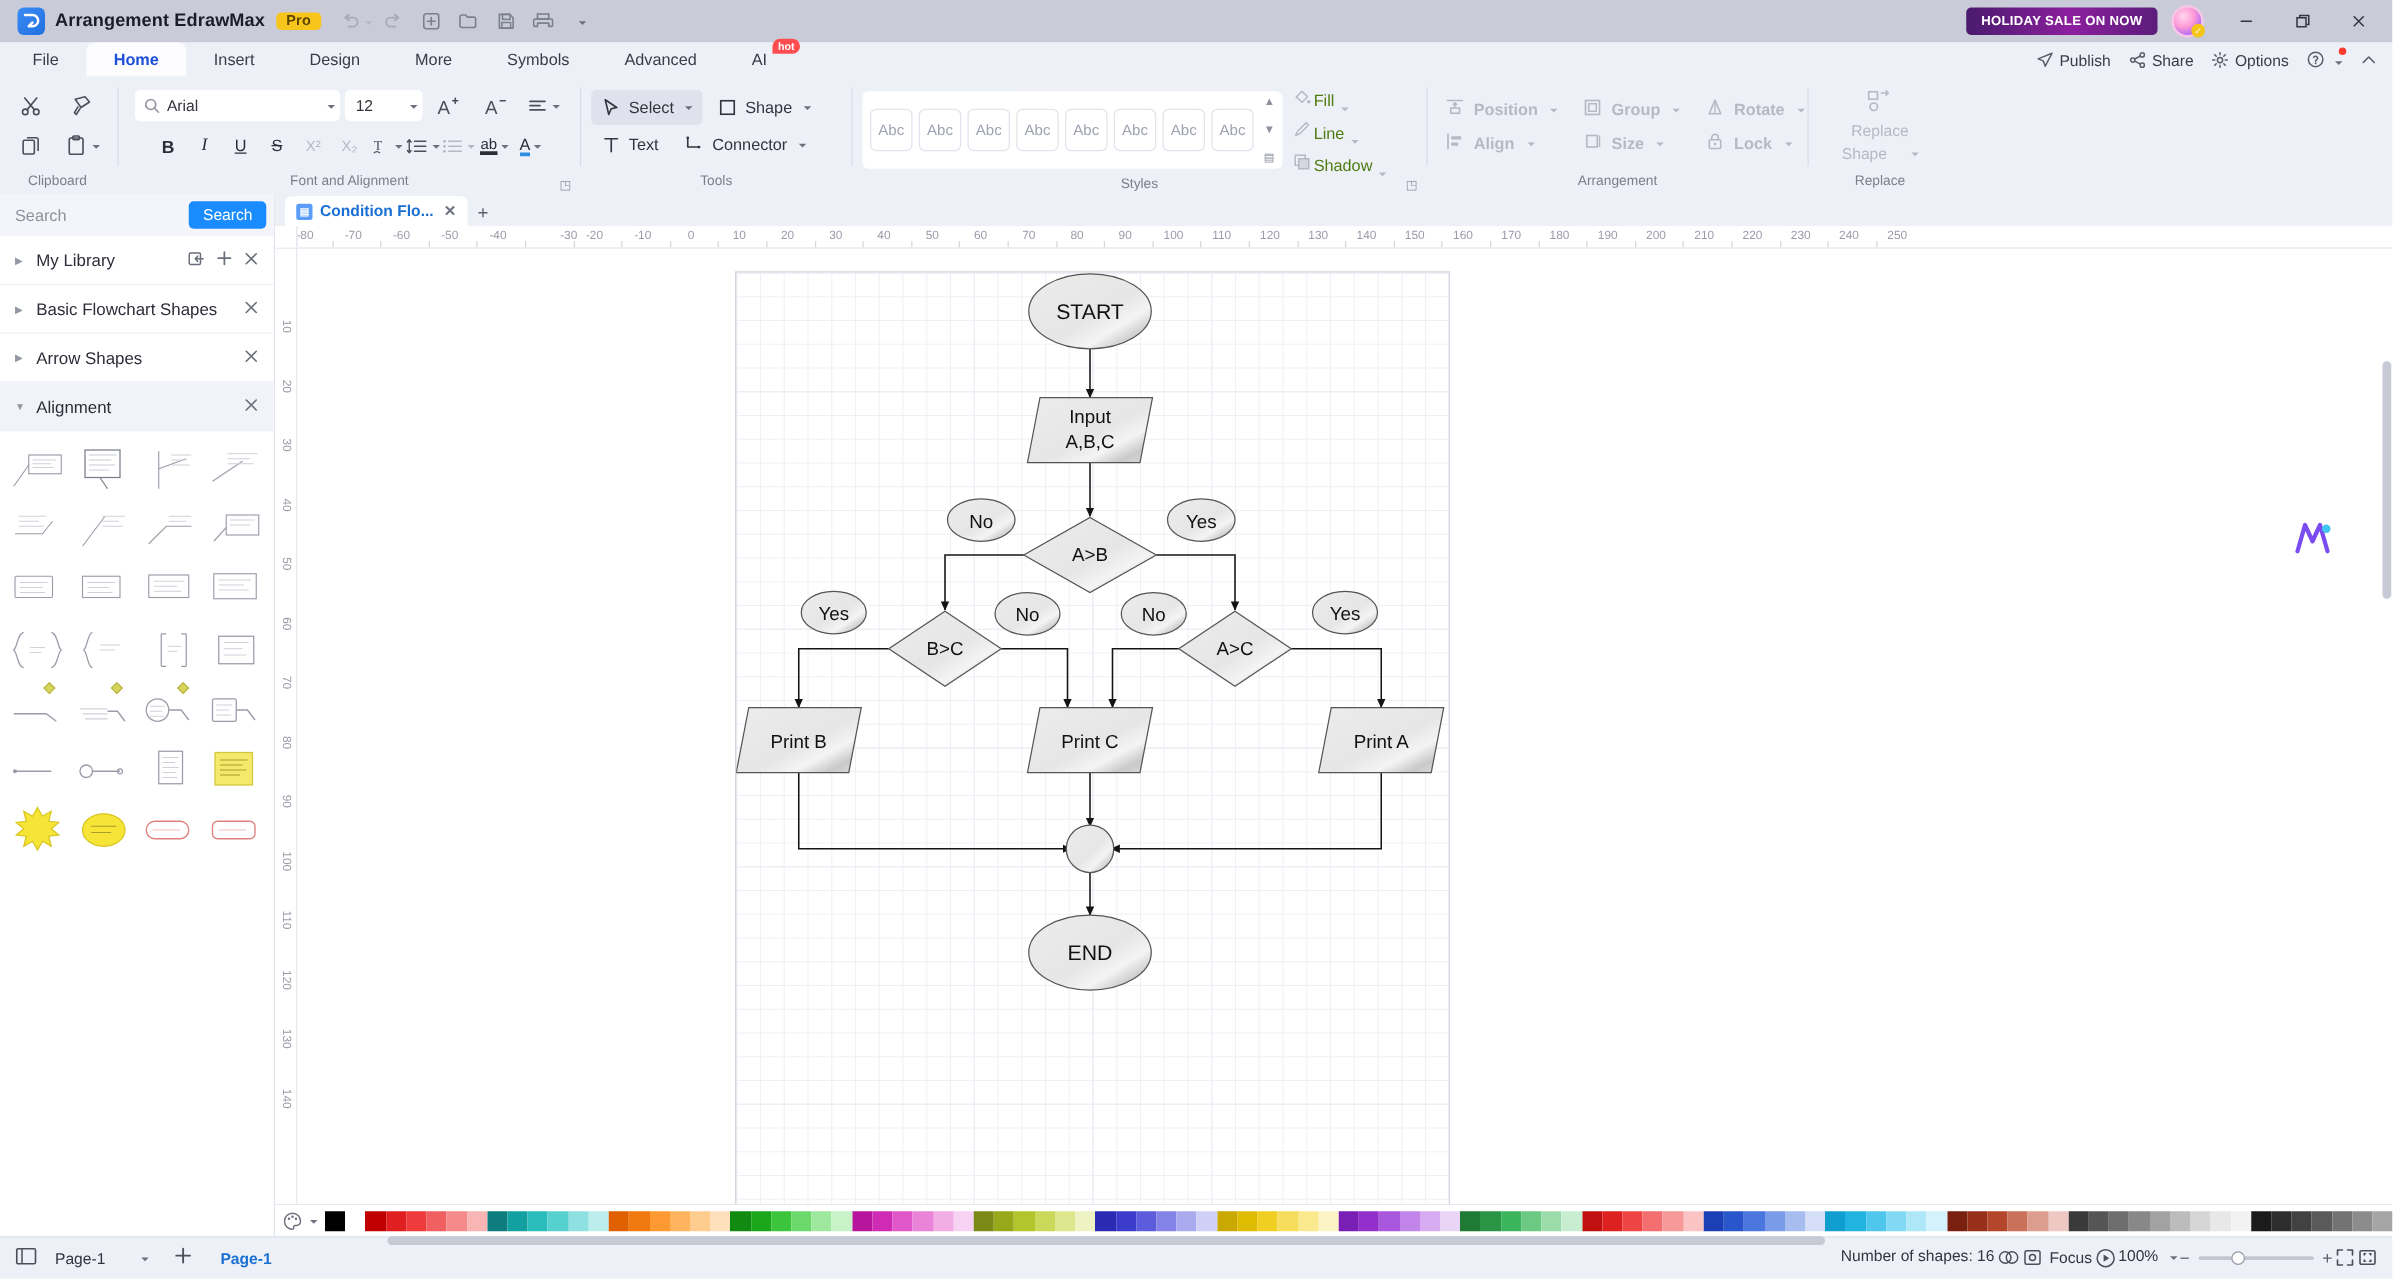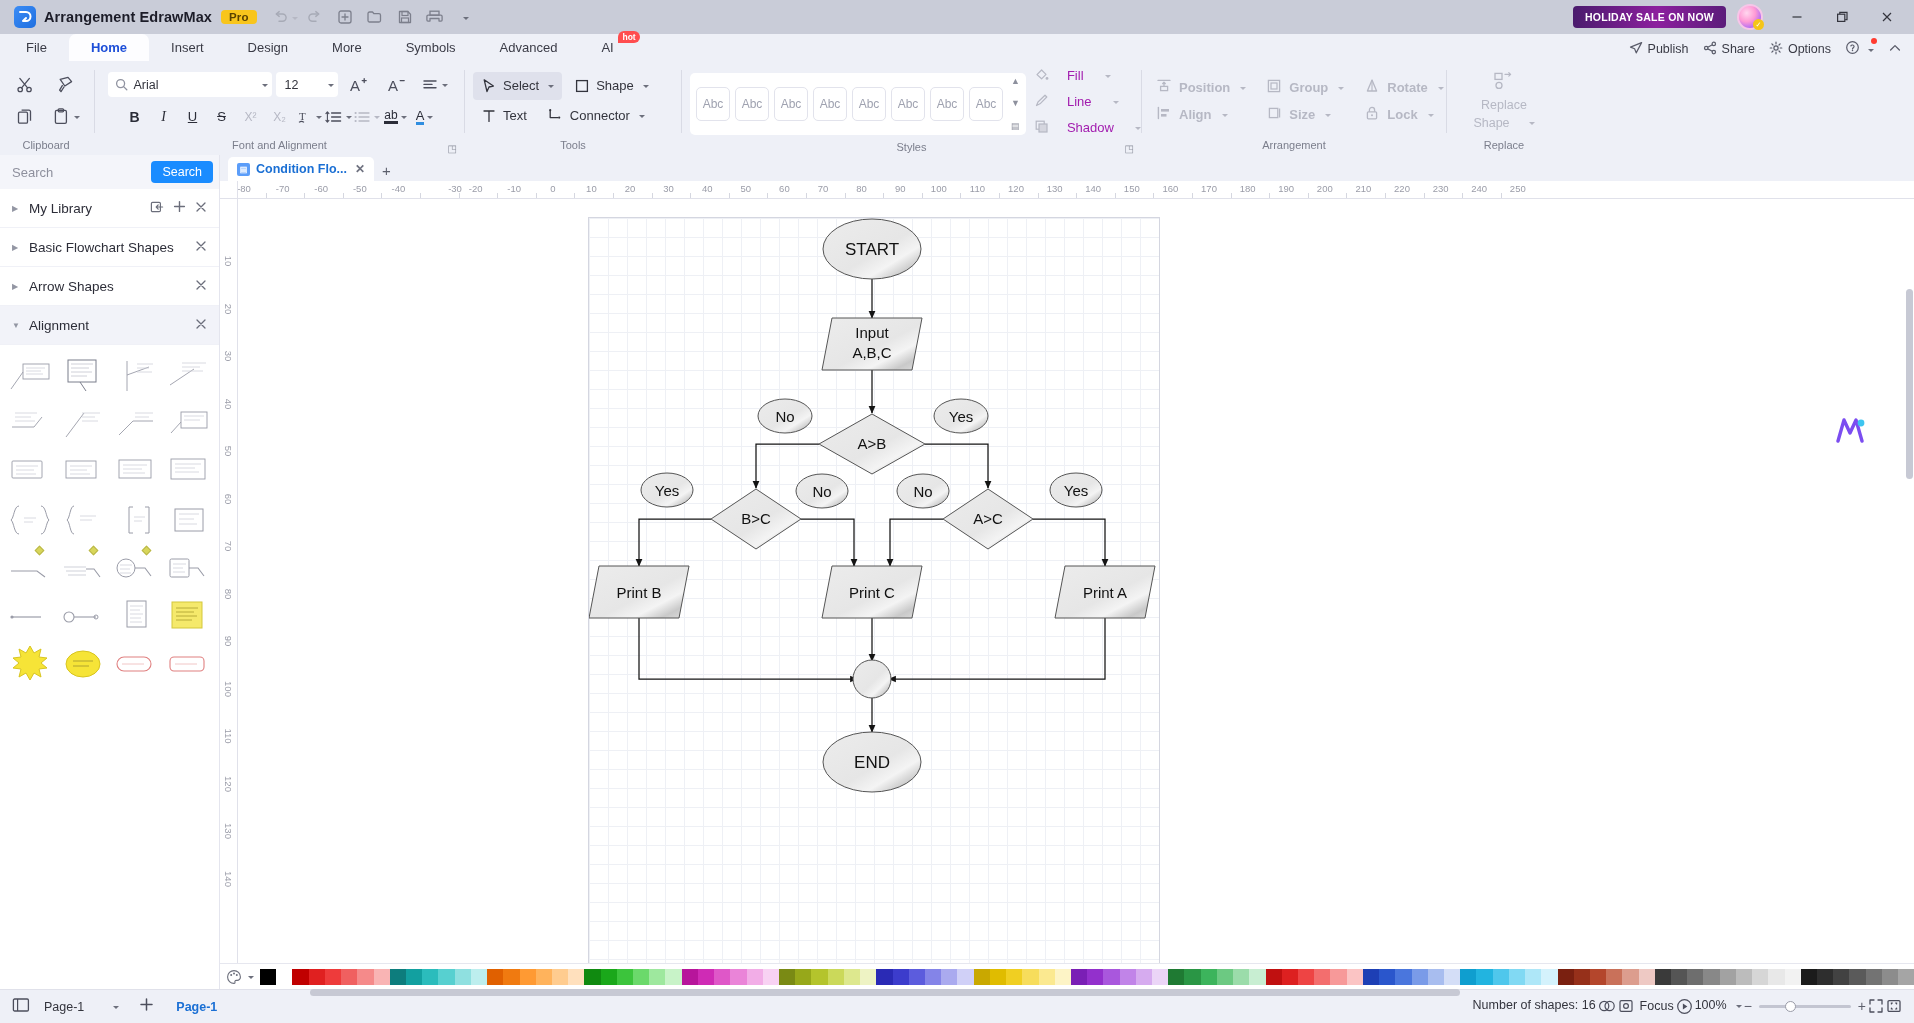--- a/index.html
+++ b/index.html
@@ -141,21 +141,21 @@
   .abc-cell {
     width: 34px; height: 34px; border: 1px solid #e2e3ec; border-radius: 5px;
     display: flex; align-items: center; justify-content: center;
     font-size: 12px; color: #9fa2b0; background: #fff;
   }
   .gallery-scroll { display: flex; flex-direction: column; justify-content: space-between; height: 54px; margin-left: 3px; }
   .gs-btn { font-size: 9px; color: #8d909d; line-height: 1; }
 
   
   .flscol { display: flex; flex-direction: column; justify-content: center; gap: 1px; padding-left: 4px; }
-  .fls-item { display: flex; align-items: center; gap: 18px; height: 25px; padding: 0 8px 0 4px; font-size: 13px; color: #a21caf; }
+  .fls-item { display: flex; align-items: flex-end; gap: 2px; height: 25px; padding: 0 8px 0 4px; font-size: 13px; color: #4d7c0f; }
   .fls-item .gi { font-size: 14px; }
 
   
   .arr-grid { display: grid; grid-template-columns: auto auto auto; gap: 0 8px; align-items: center; font-weight: bold; }
   .arr-item { display: flex; align-items: center; gap: 7px; height: 27px; padding: 0 6px; font-size: 13px; color: #b6b8c4; }
 
   .replace-btn {
     display: flex; flex-direction: column; align-items: center; justify-content: center;
     width: 86px; height: 68px; font-size: 12.5px; color: #b6b8c4; line-height: 16px; gap: 2px;
   }

